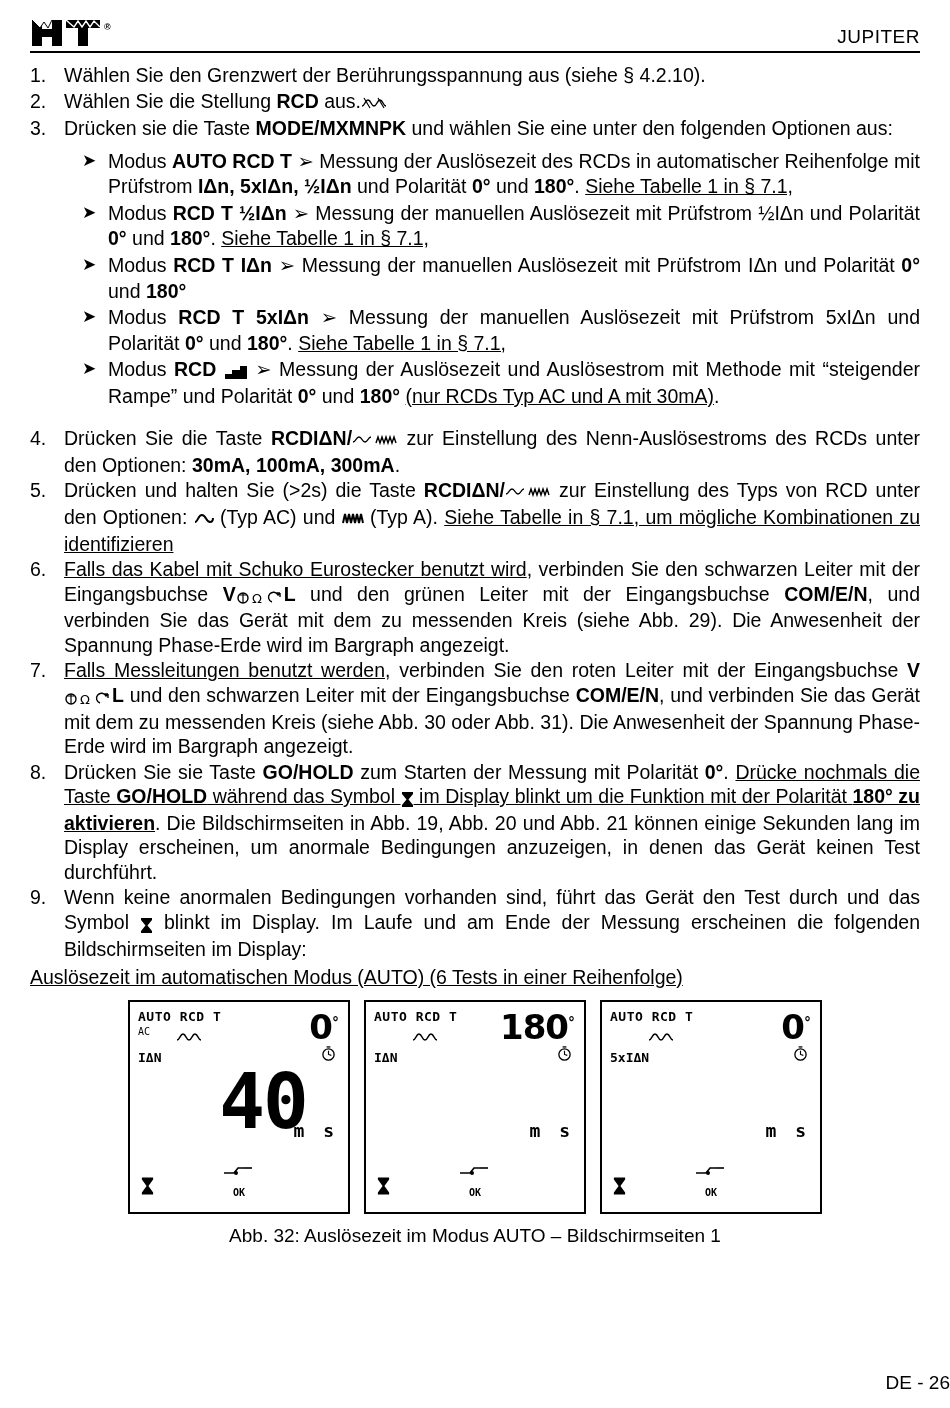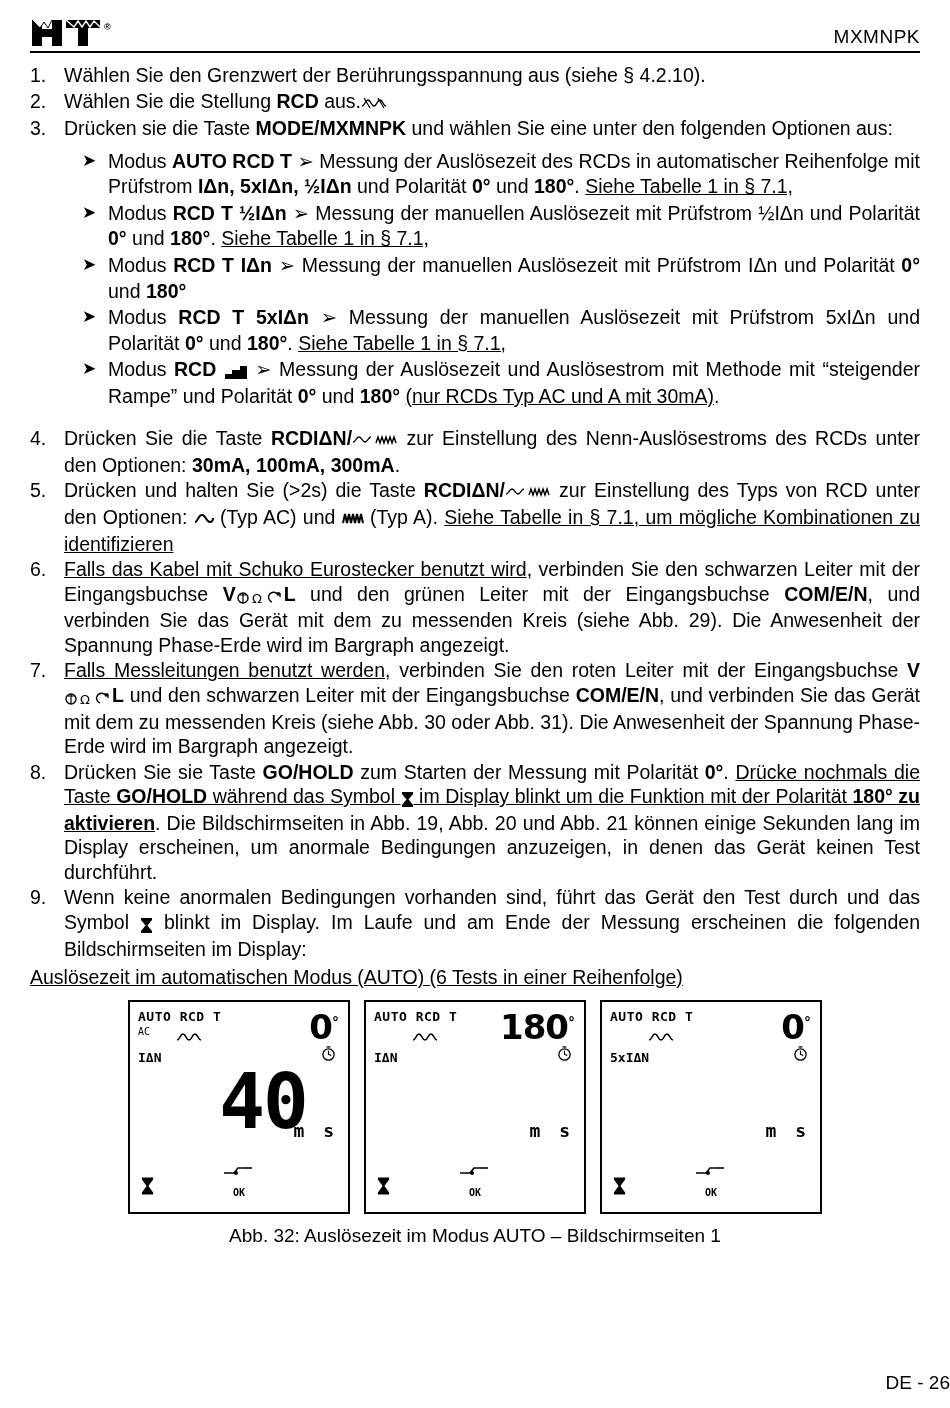--- a/index.html
+++ b/index.html
@@ -231,21 +231,21 @@
   <div class="header">
     <div class="logo">
       <svg width="104" height="30" viewBox="0 0 104 30">
         <path d="M2,2 L2,28 L12,28 L12,19 L22,19 L22,28 L32,28 L32,2 L22,2 L22,11 L12,11 L12,2 Z" fill="#000"></path>
         <path d="M2,2 L10,10 L14,4 L18,10 L22,2" fill="#fff" stroke="#000" stroke-width="1"></path>
         <path d="M36,2 L36,10 L48,10 L48,28 L58,28 L58,10 L70,10 L70,2 Z" fill="#000"></path>
         <path d="M36,2 L44,9 L48,3 L52,9 L56,3 L60,9 L64,3 L70,9" fill="none" stroke="#fff" stroke-width="1.4"></path>
         <text x="74" y="12" font-size="9" font-family="Liberation Sans, sans-serif" fill="#000">®</text>
       </svg>
     </div>
-    <div class="header-title">MXMNPK</div>
+    <div class="header-title">JUPITER</div>
   </div>
 
   <div class="content">
 
     <div class="numlist">
       <div class="numrow">
         <div class="num">1.</div>
         <div class="txt">Wählen Sie den Grenzwert der Berührungsspannung aus (siehe § 4.2.10).</div>
       </div>
       <div class="numrow">

